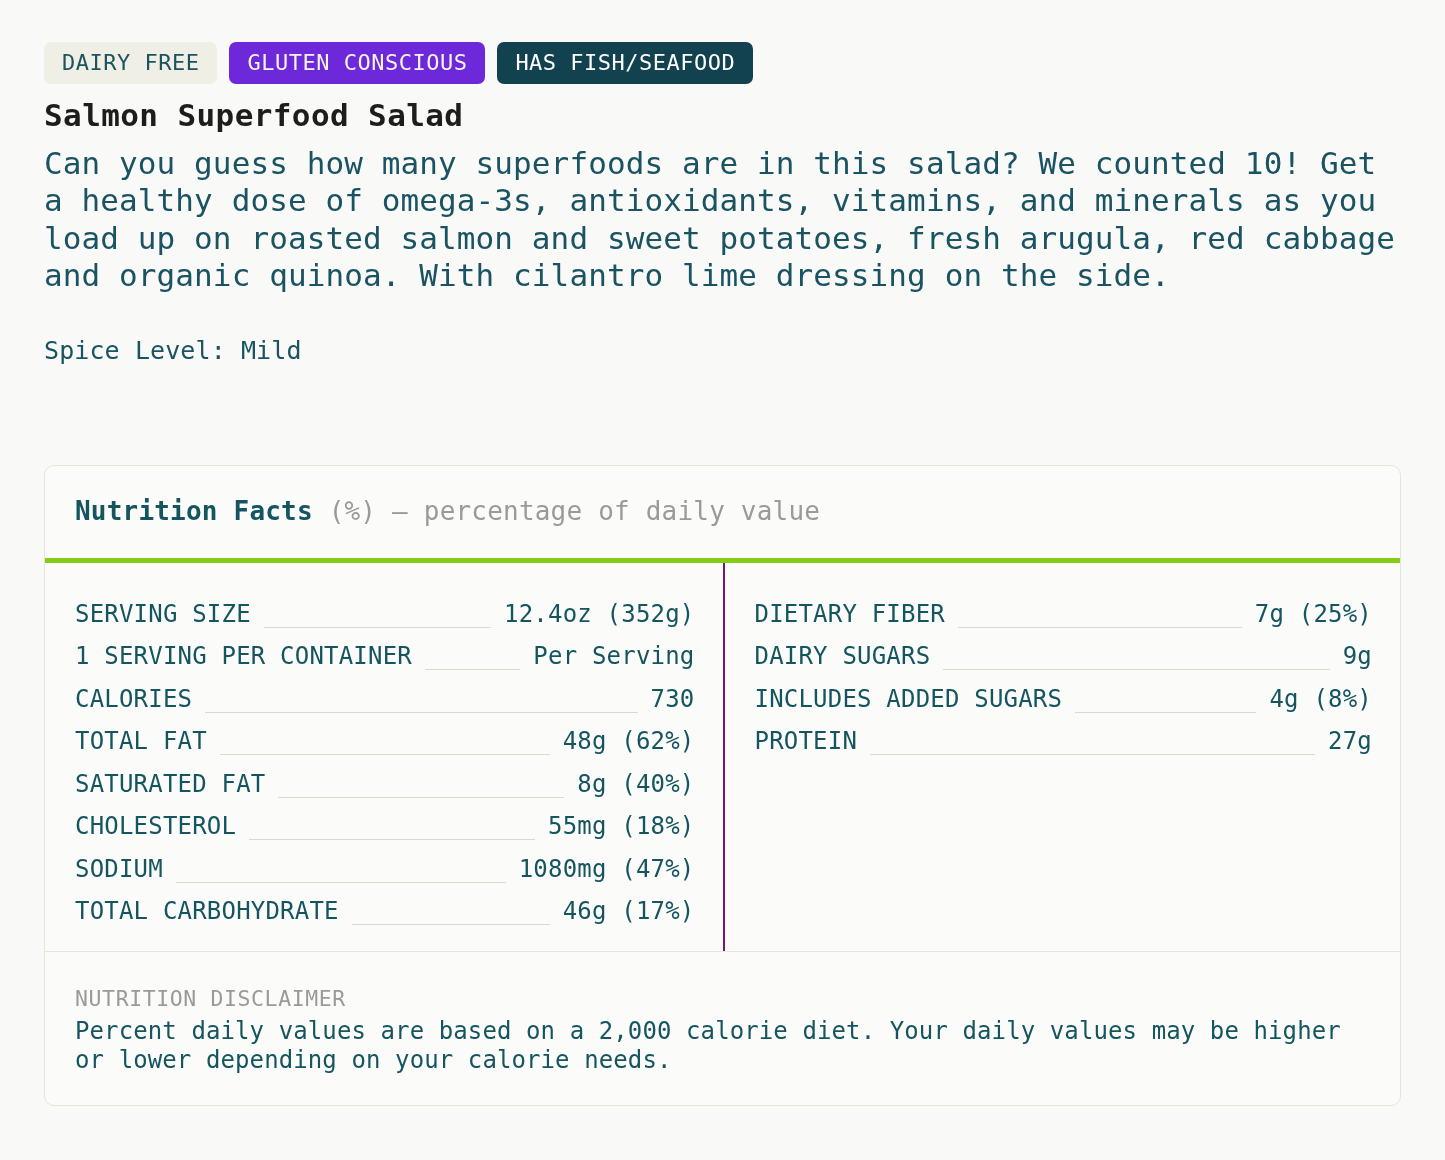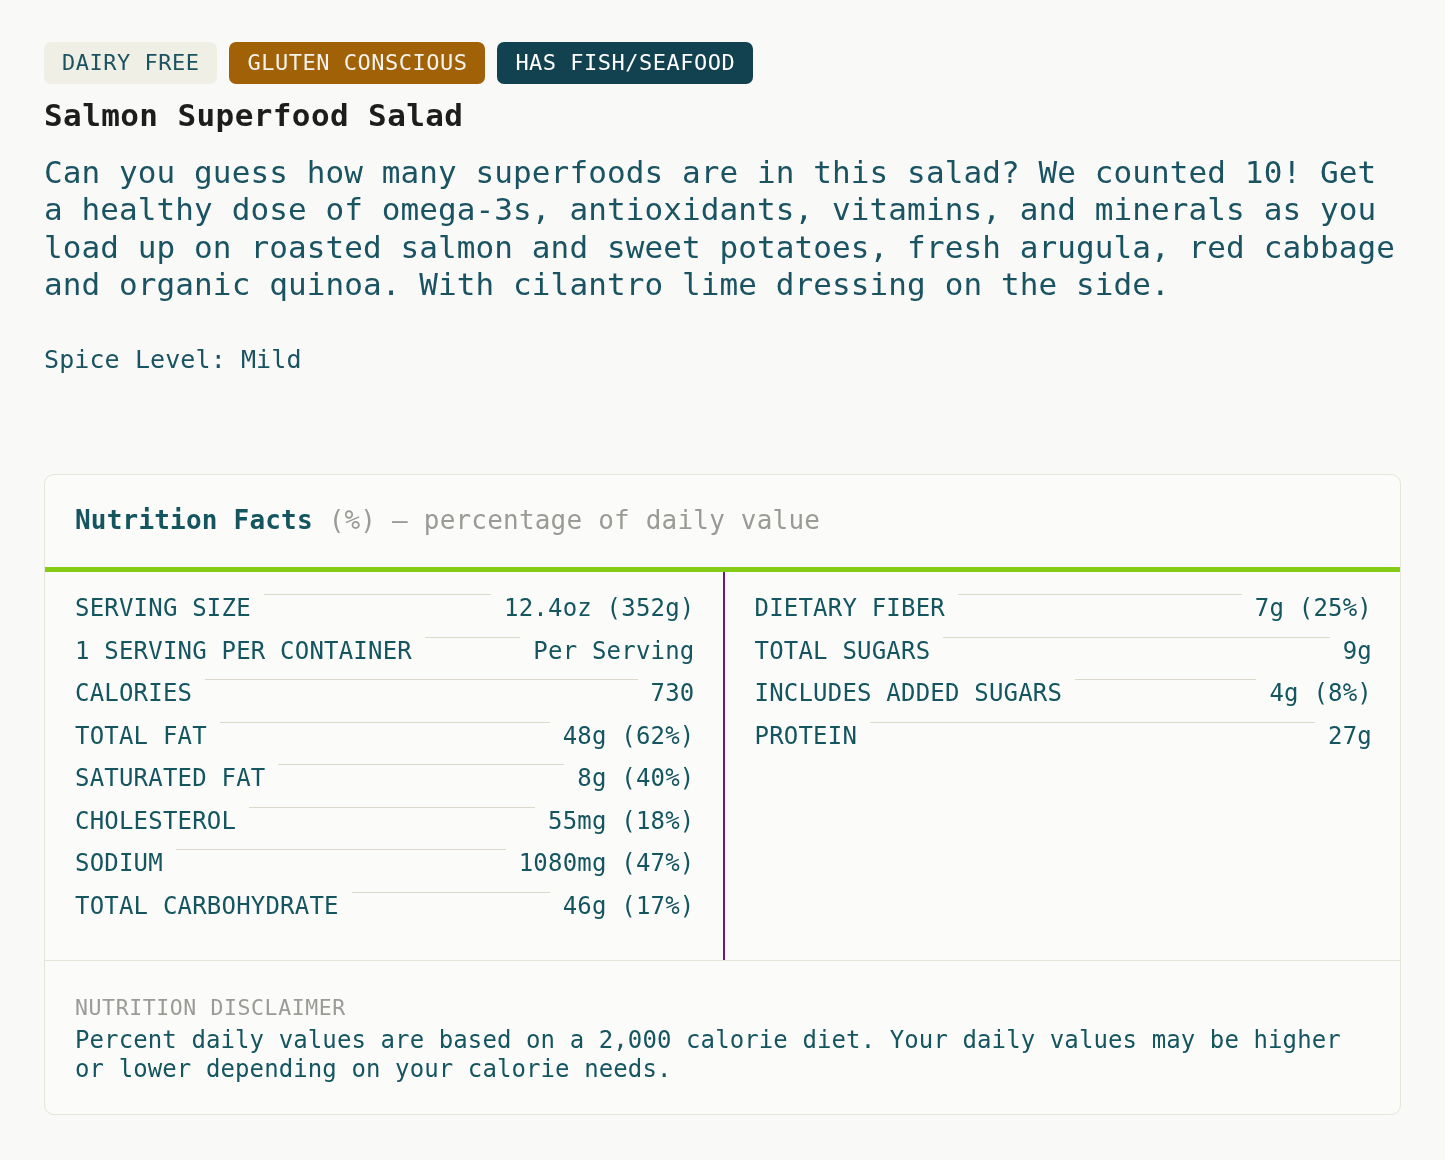--- a/index.html
+++ b/index.html
@@ -32,30 +32,30 @@
     justify-content: center;
     height: 42px;
     padding: 0 18px;
     border-radius: 7px;
     font-size: 22px;
     letter-spacing: 0.5px;
     white-space: nowrap;
     line-height: 1;
   }
   .badge--light   { background: #F0EFE6; color: #1C5360; }
-  .badge--dark    { background: #a16207; color: #F4F3ED; }
+  .badge--dark    { background: #6d28d9; color: #F4F3ED; }
   .badge--teal    { background: #12414F; color: #FFFFFF; }
 
   
   .title {
     font-size: 31px;
     font-weight: bold;
     color: #1D1D1B;
     letter-spacing: 0.4px;
-    margin-bottom: 20px;
+    margin-bottom: 11px;
     line-height: 1.15;
   }
   .description {
     font-size: 31px;
     line-height: 37.5px;
     color: #1A5362;
     letter-spacing: 0.1px;
     max-width: 1360px;
     white-space: pre-wrap;
   }
@@ -99,21 +99,21 @@
     flex: 1 1 50%;
     padding: 22px 28px 26px 30px;
     min-width: 0;
   }
   .nutrition-col + .nutrition-col {
     border-left: 2px solid #701a75;
   }
 
   .nf-row {
     display: flex;
-    align-items: flex-start;
+    align-items: flex-end;
     width: 100%;
     height: 42.5px;
     font-size: 24px;
     color: #14555F;
     letter-spacing: 0.2px;
     white-space: nowrap;
   }
   .nf-label { flex: 0 0 auto; }
   .nf-leader {
     flex: 1 1 auto;
@@ -210,21 +210,21 @@
             <span class="nf-value">46g (17%)</span>
           </div>
         </div>
       <div class="nutrition-col">
           <div class="nf-row">
             <span class="nf-label">DIETARY FIBER</span>
             <span class="nf-leader"></span>
             <span class="nf-value">7g (25%)</span>
           </div>
           <div class="nf-row">
-            <span class="nf-label">TOTAL SUGARS</span>
+            <span class="nf-label">DAIRY SUGARS</span>
             <span class="nf-leader"></span>
             <span class="nf-value">9g</span>
           </div>
           <div class="nf-row">
             <span class="nf-label">INCLUDES ADDED SUGARS</span>
             <span class="nf-leader"></span>
             <span class="nf-value">4g (8%)</span>
           </div>
           <div class="nf-row">
             <span class="nf-label">PROTEIN</span>

